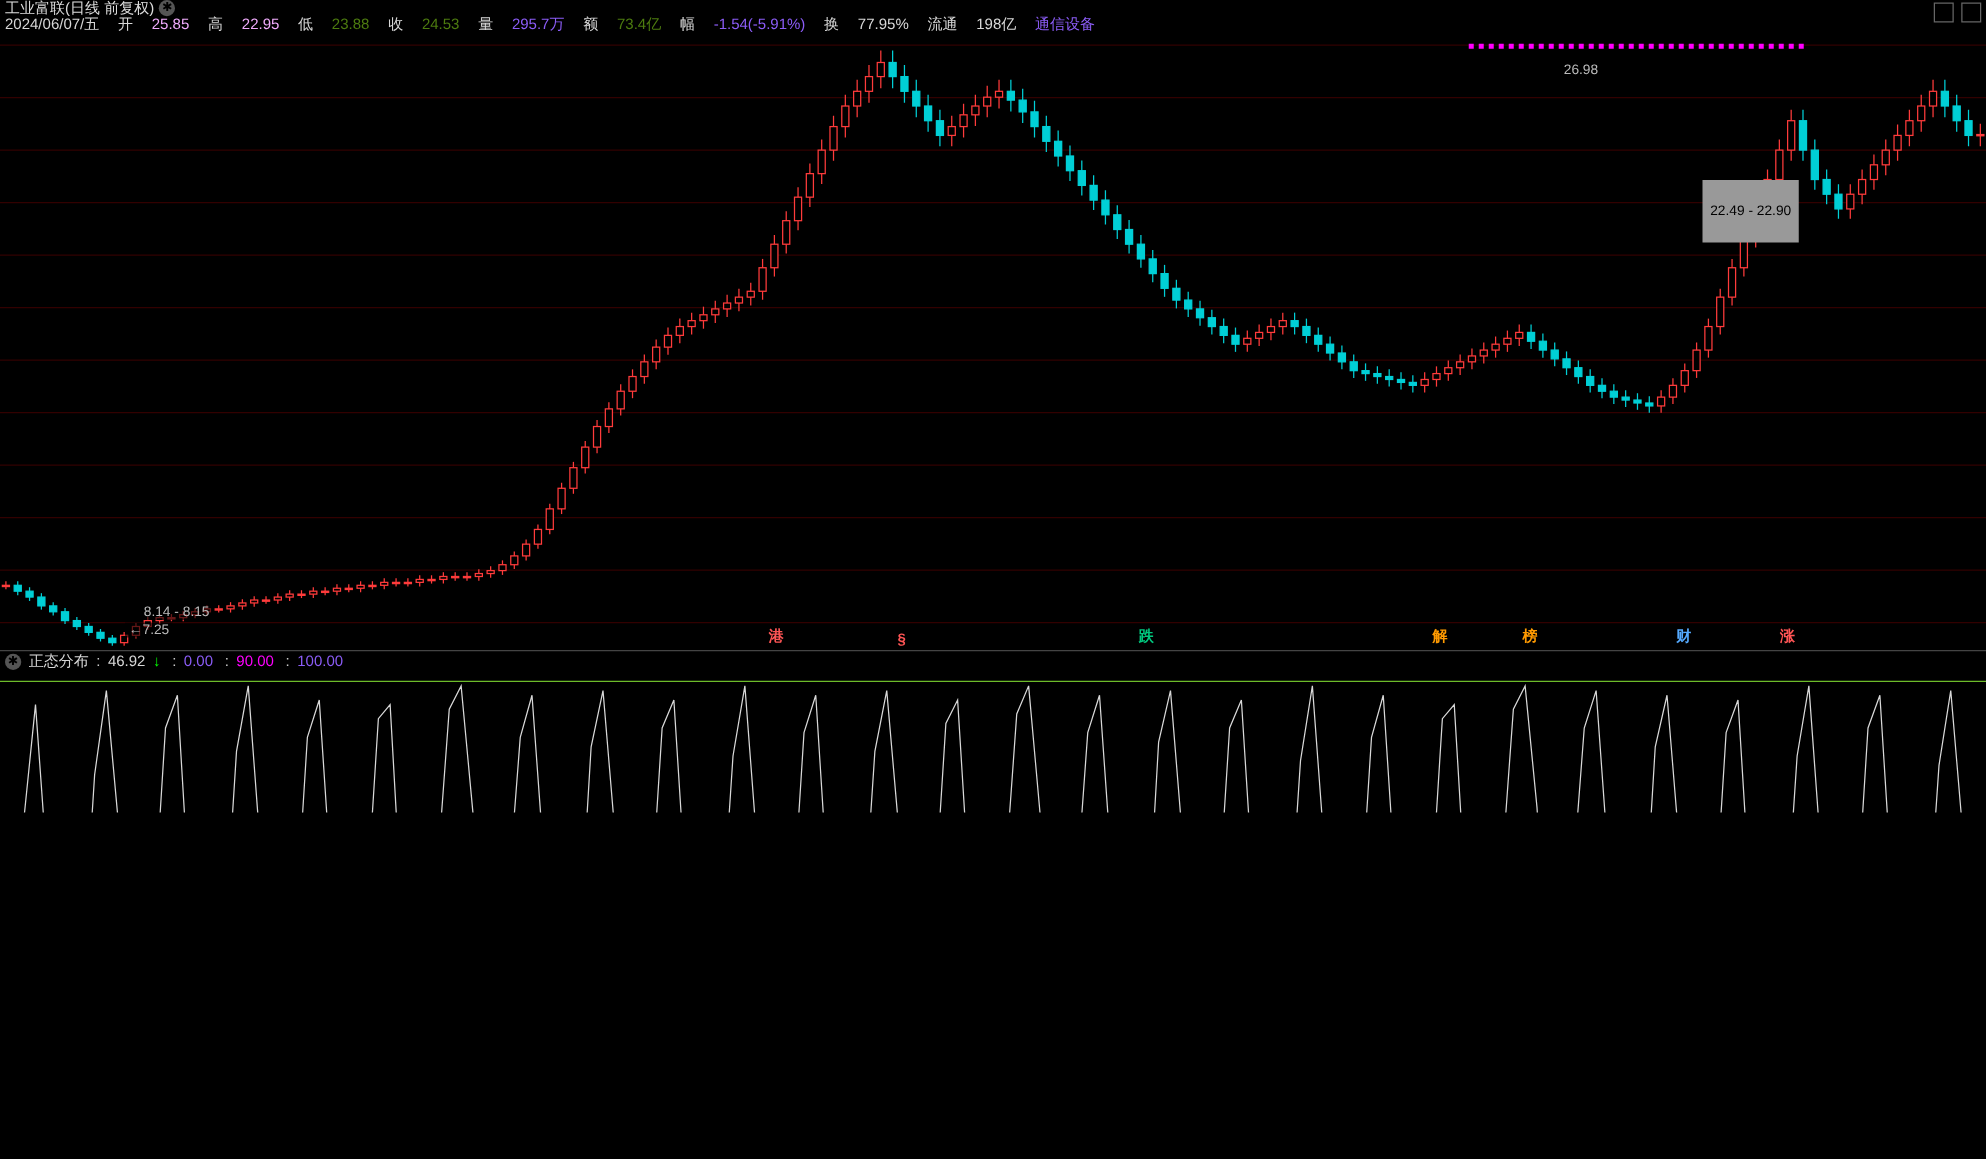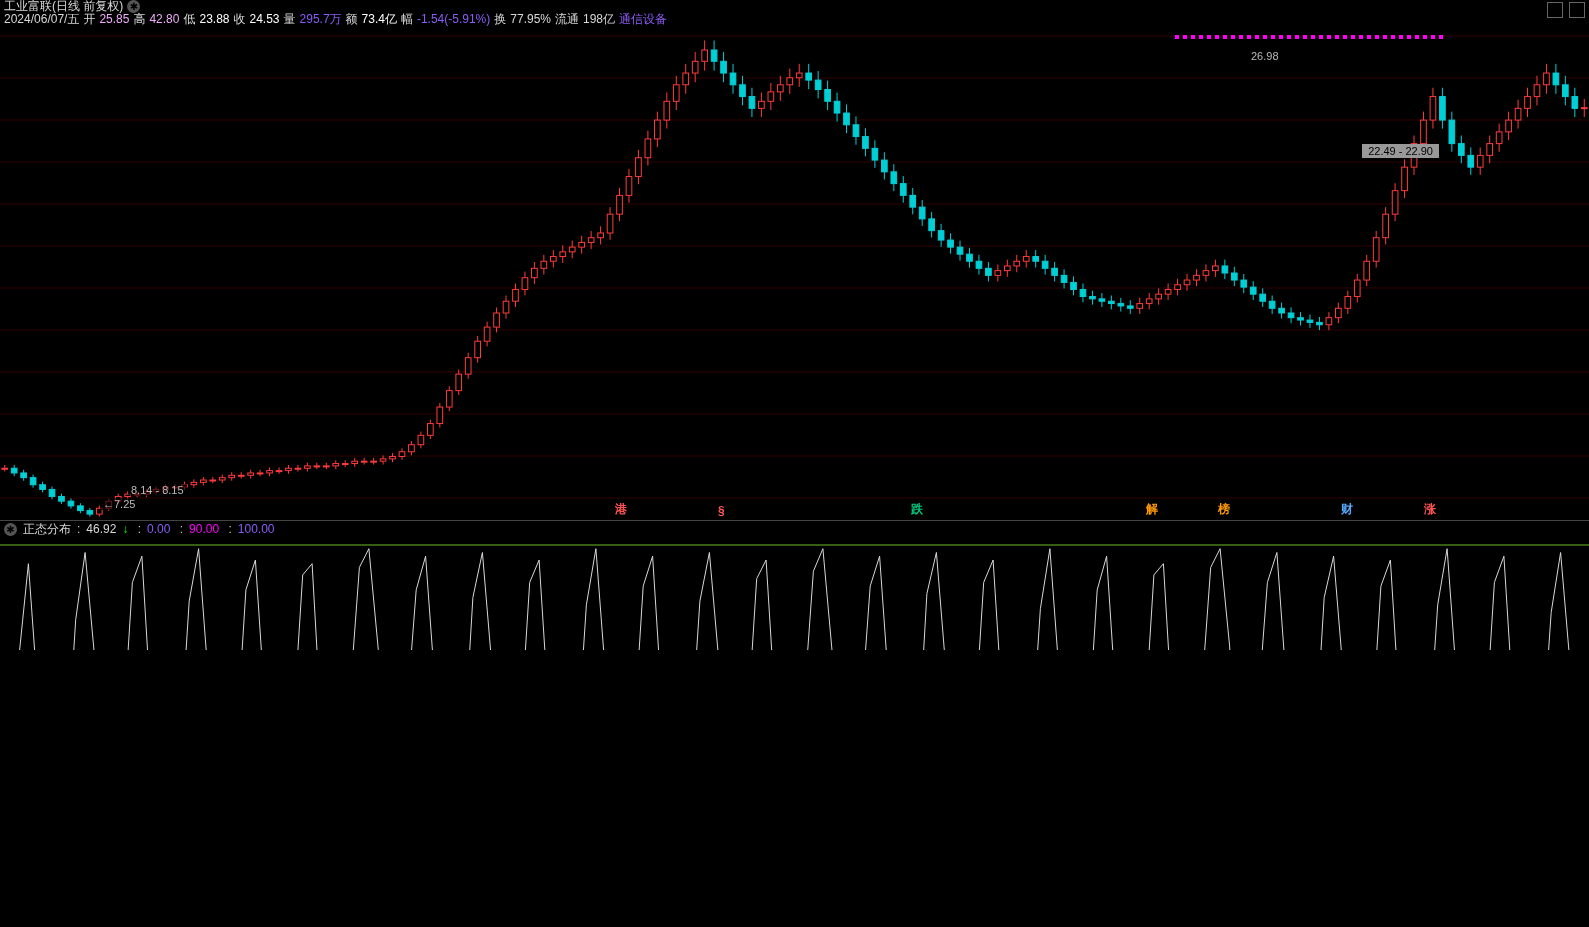--- a/index.html
+++ b/index.html
@@ -1,56 +1,56 @@
 <!DOCTYPE html>
 <html><head>
 <meta charset="utf-8">
 <style>
 html,body{margin:0;padding:0;background:#000;color:#ccc;font-family:"Microsoft YaHei",SimSun,Arial,sans-serif;font-size:12px;overflow:hidden}
 .app{position:relative;width:1589px;height:650px;background:#000}
 .hdr{position:absolute;left:0;top:0;right:0;height:26px;padding:0 4px;line-height:13px;font-size:12px;display:flex;flex-direction:column}
 .hdr .row1{display:flex;align-items:center;gap:4px}
-.hdr .row2{display:flex;align-items:flex-start;gap:4px}
+.hdr .row2{display:flex;align-items:flex-start;gap:15px}
 .title{color:#dcdcdc}
 .info-btn{display:inline-flex;align-items:center;justify-content:center;width:13px;height:13px;border-radius:50%;background:#555;color:#000;font-size:10px;cursor:pointer}
 .white{color:#d8d8d8}
 .red{color:#f0abfc}
 .green{color:#8b5cf6}
-.cyan{color:#ffffff}
+.cyan{color:#4d7c0f}
 .yellow{color:#8b5cf6}
 .magenta{color:#ff00ff}
 .corner-btns{position:absolute;top:2px;right:4px;display:flex;gap:6px}
 .corner-btns span{width:14px;height:14px;border:1px solid #666;display:inline-block;cursor:pointer}
 .main-chart{position:absolute;left:0;top:26px;right:0;height:494px;border-bottom:1px solid #444}
 .sub-hdr{position:absolute;left:0;top:521px;right:0;height:16px;padding:0 4px;display:flex;align-items:center;gap:6px;font-size:12px}
 .sub-chart{position:absolute;left:0;top:537px;right:0;bottom:0}
 svg{position:absolute;left:0;top:0}
 .hgrid line{stroke:#5b0000;stroke-width:1;opacity:.55}
 .price-lbl{position:absolute;color:#bbb;font-size:11px;background:rgba(0,0,0,.6);padding:0 3px}
-.price-box{position:absolute;background:#999;color:#000;font-size:11px;padding:1px 6px}
+.price-box{position:absolute;background:#999;color:#000;font-size:11px;padding:19px 6px}
 .tag{position:absolute;bottom:2px;font-size:12px;font-weight:bold}
 .dots{position:absolute;top:2px}
 .dots span{display:inline-block;width:4px;height:4px;background:#ff00ff;margin-right:4px}
 .ind-dn{display:inline-block;color:#0f0}
 </style>
 </head>
 <body>
 <div class="app">
 
 <div class="hdr">
   <div class="row1">
     <span class="title">工业富联(日线 前复权)</span>
     <span class="info-btn">✱</span>
   </div>
   <div class="row2">
     <span class="white">2024/06/07/五</span>
     <span class="white">开</span>
         <span class="red">25.85</span>
     <span class="white">高</span>
-        <span class="red">42.80</span>
+        <span class="red">22.95</span>
     <span class="white">低</span>
         <span class="cyan">23.88</span>
     <span class="white">收</span>
         <span class="cyan">24.53</span>
     <span class="white">量</span>
         <span class="yellow">295.7万</span>
     <span class="white">额</span>
         <span class="cyan">73.4亿</span>
     <span class="white">幅</span>
         <span class="green">-1.54(-5.91%)</span>
@@ -414,21 +414,21 @@
           <line x1="1555.8958333333335" x2="1555.8958333333335" y1="37.87333333333339" y2="67.80738095238098" stroke="#00cfd6"></line>
           <rect x="1553.0583333333334" y="47.04761904761904" width="5.675" height="11.76190476190476" fill="#00cfd6" stroke="#00cfd6"></rect>
           <line x1="1565.3541666666667" x2="1565.3541666666667" y1="49.811666666666724" y2="79.39285714285711" stroke="#00cfd6"></line>
           <rect x="1562.5166666666667" y="58.809523809523796" width="5.675" height="11.761904761904816" fill="#00cfd6" stroke="#00cfd6"></rect>
           <line x1="1574.8125000000002" x2="1574.8125000000002" y1="61.750000000000114" y2="90.97833333333335" stroke="#00cfd6"></line>
           <rect x="1571.9750000000001" y="70.57142857142861" width="5.675" height="11.761904761904702" fill="#00cfd6" stroke="#00cfd6"></rect>
           <line x1="1584.2708333333335" x2="1584.2708333333335" y1="72.97203333333334" y2="90.97833333333335" stroke="#ff3b3b"></line>
           <rect x="1581.4333333333334" y="81.62761904761902" width="5.675" height="1" fill="#000" stroke="#ff3b3b"></rect>
         </g>
   </svg>
-  <div class="price-lbl" style="left:128px;top:458px">8.14 - 8.15</div>
+  <div class="price-lbl" style="left:112px;top:458px">8.14 - 8.15</div>
   <div class="price-lbl" style="left:100px;top:472px">←<span>7.25</span></div>
   <div class="price-lbl" style="left:1248px;top:24px">26.98</div>
   <div class="price-box" style="right:150px;top:118px">22.49 - 22.90</div>
   <div class="dots" style="left:1175px"><span></span><span></span><span></span><span></span><span></span><span></span><span></span><span></span><span></span><span></span><span></span><span></span><span></span><span></span><span></span><span></span><span></span><span></span><span></span><span></span><span></span><span></span><span></span><span></span><span></span><span></span><span></span><span></span><span></span><span></span><span></span><span></span><span></span><span></span></div>
   <div id="tags">
         <div class="tag" style="left: 615px; color: rgb(255, 85, 85);">港</div>
         <div class="tag" style="left: 718px; color: rgb(255, 85, 85);">§</div>
         <div class="tag" style="left: 911px; color: rgb(0, 201, 127);">跌</div>
         <div class="tag" style="left: 1146px; color: rgb(255, 154, 0);">解</div>
         <div class="tag" style="left: 1218px; color: rgb(255, 154, 0);">榜</div>

